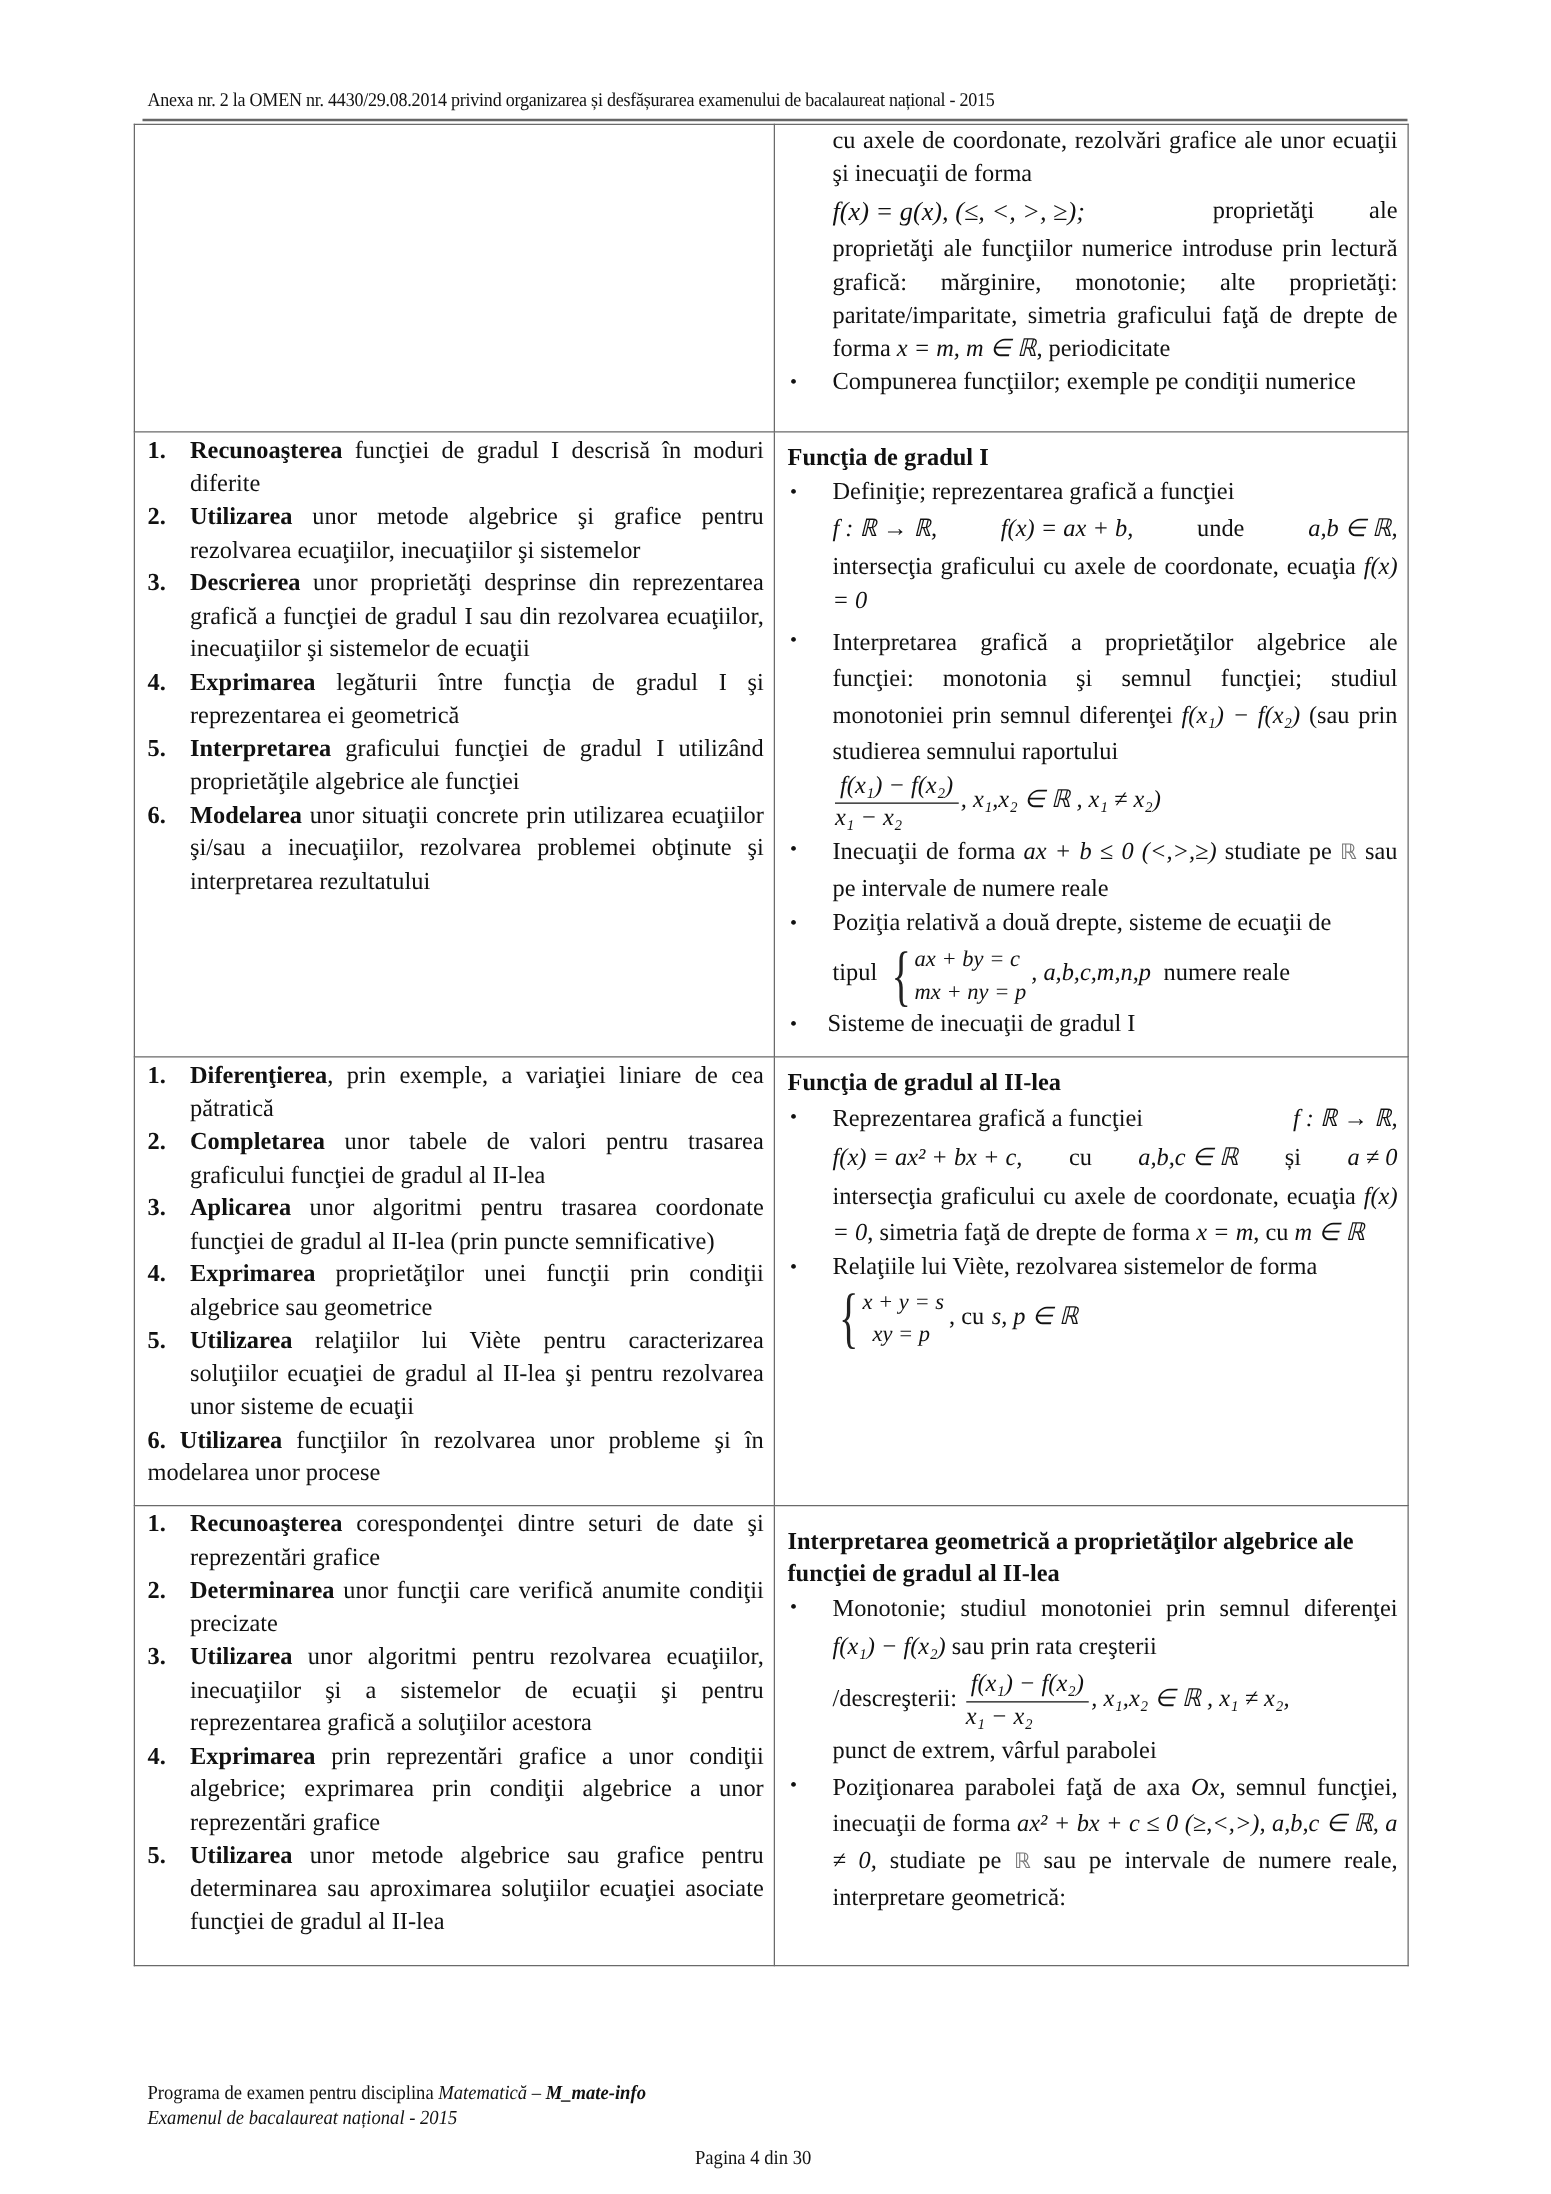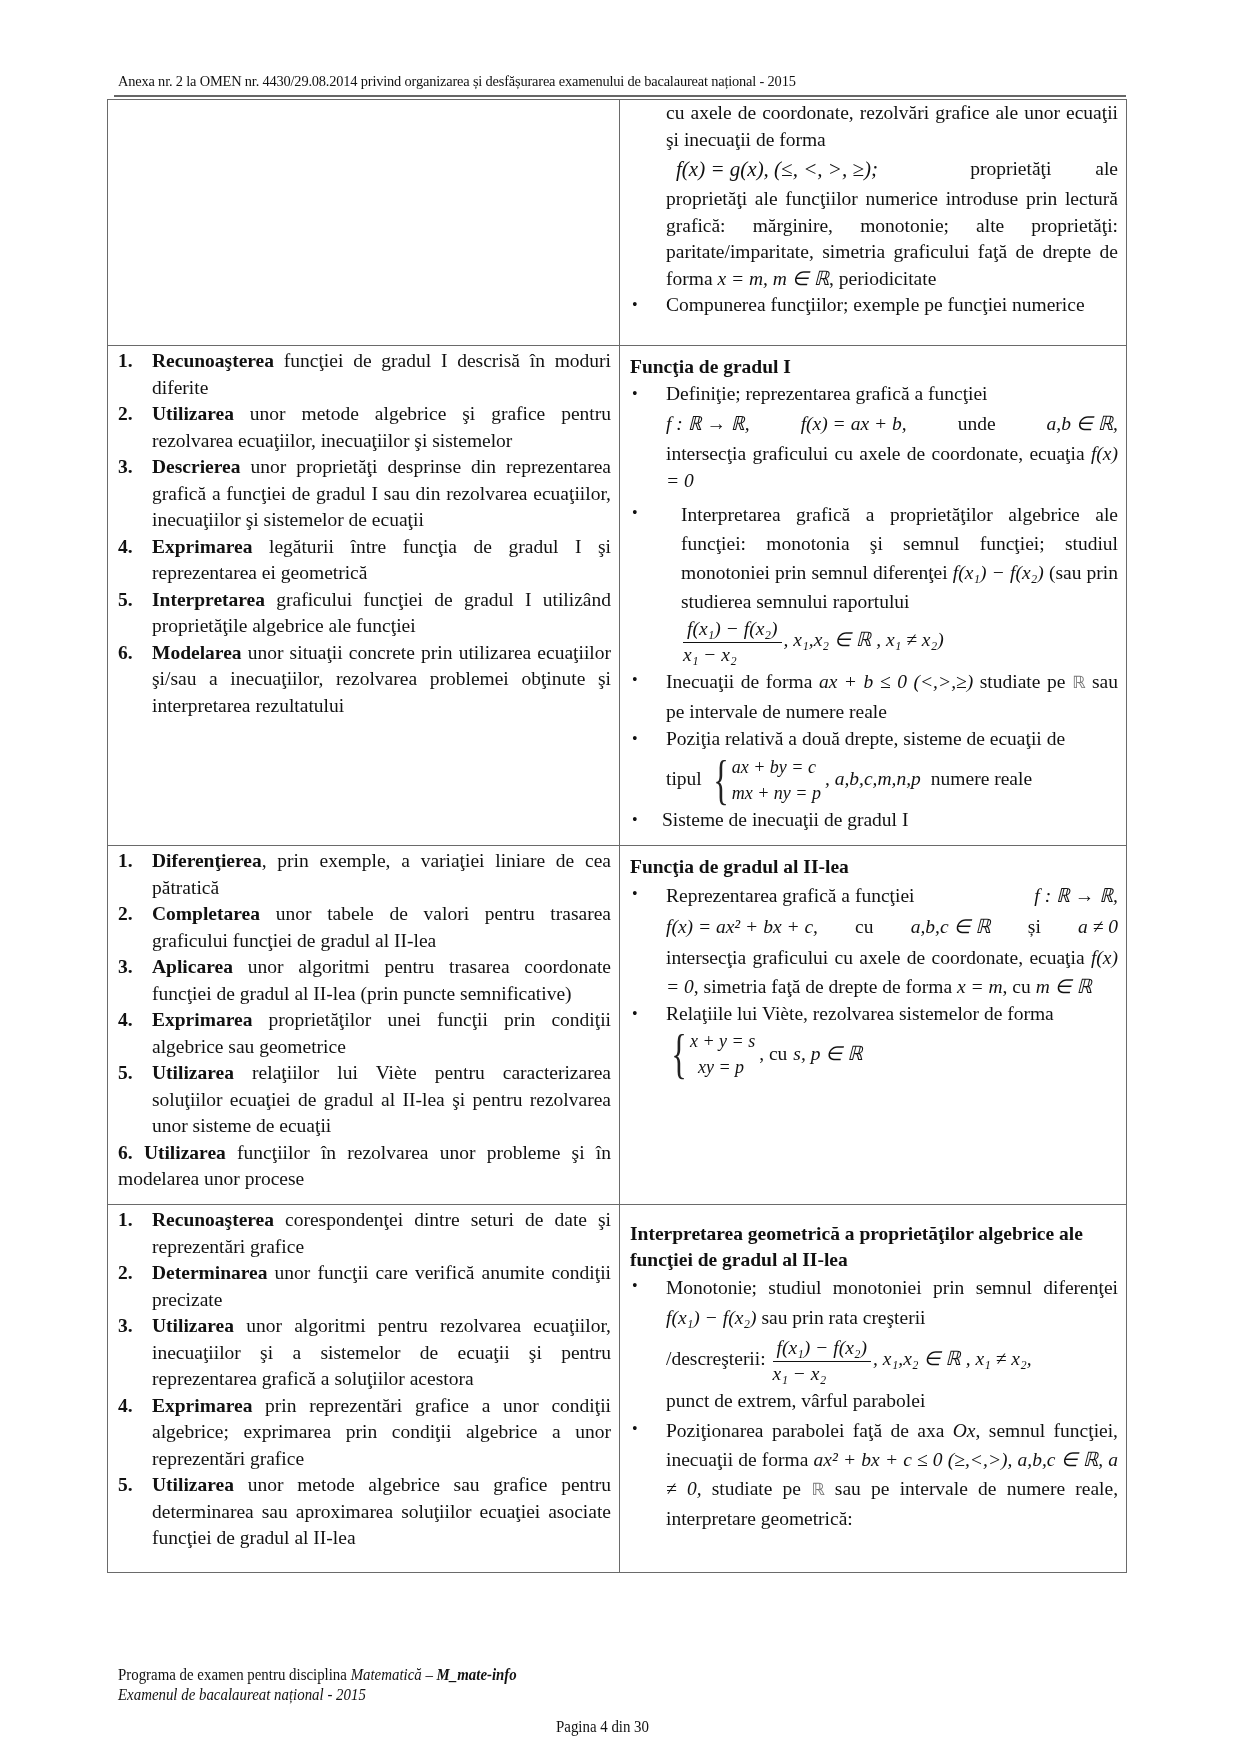--- a/index.html
+++ b/index.html
@@ -42,29 +42,29 @@
 <table class="syl">
 
   <tbody>
       <tr style="height:246px;">
     <td class="lc"></td>
     <td class="rc">
       <div class="bl">
         <span class="bullet"></span>
         <div class="btxt">
           <span>cu axele de coordonate, rezolvări grafice ale unor ecuaţii şi inecuaţii de forma</span>
-          <div style="line-height:32px;margin-left:10px;"><span class="m" style="font-size:21px;">f(x) = g(x), (≤, &lt;, &gt;, ≥);</span>
+          <div style="line-height:32px;"><span class="m" style="font-size:21px;">f(x) = g(x), (≤, &lt;, &gt;, ≥);</span>
           <span style="float:right;">proprietăţi&nbsp;&nbsp;&nbsp;&nbsp;&nbsp;&nbsp;&nbsp;&nbsp;&nbsp;ale</span></div>
           <span>proprietăţi ale funcţiilor numerice introduse prin lectură grafică: mărginire, monotonie; alte proprietăţi: paritate/imparitate, simetria graficului faţă de drepte de forma</span>
           <span class="m">x = m,  m ∈ ℝ</span><span>, periodicitate</span>
         </div>
       </div>
       <div class="bl">
         <span class="bullet">•</span>
-        <span class="btxt">Compunerea funcţiilor; exemple pe funcţiei numerice</span>
+        <span class="btxt">Compunerea funcţiilor; exemple pe condiţii numerice</span>
       </div>
     </td>
   </tr>
 
   <tr style="height:500px;">
     <td class="lc">
       <ul class="ol" style="padding-top:2px;">
         <li>
               <span class="num">1.</span>
               <span class="txt"><span class="b">Recunoaşterea</span><span> funcţiei de gradul I descrisă în moduri diferite</span></span>
@@ -102,21 +102,21 @@
             <span class="m">f(x) = ax + b,</span>
             <span>unde</span>
             <span class="m">a,b ∈ ℝ,</span>
           </div>
           <span>intersecţia graficului cu axele de coordonate, ecuaţia</span>
           <span class="m">f(x) = 0</span>
         </div>
       </div>
       <div class="bl" style="margin-top:6px;">
         <span class="bullet">•</span>
-        <div class="btxt" style="line-height:29px;margin-left:15px;">
+        <div class="btxt" style="line-height:29px;">
           <span>Interpretarea grafică a proprietăţilor algebrice ale funcţiei: monotonia şi semnul funcţiei; studiul monotoniei prin semnul diferenţei</span>
           <span class="m">f(x₁) − f(x₂)</span>
           <span>(sau prin studierea semnului raportului</span>
           <div style="text-align:left;">
             <span class="frac m"><span class="top">f(x₁) − f(x₂)</span><span class="bot">x₁ − x₂</span></span><span class="m">, x₁,x₂ ∈ ℝ , x₁ ≠ x₂)</span>
           </div>
         </div>
       </div>
       <div class="bl">
         <span class="bullet">•</span>

